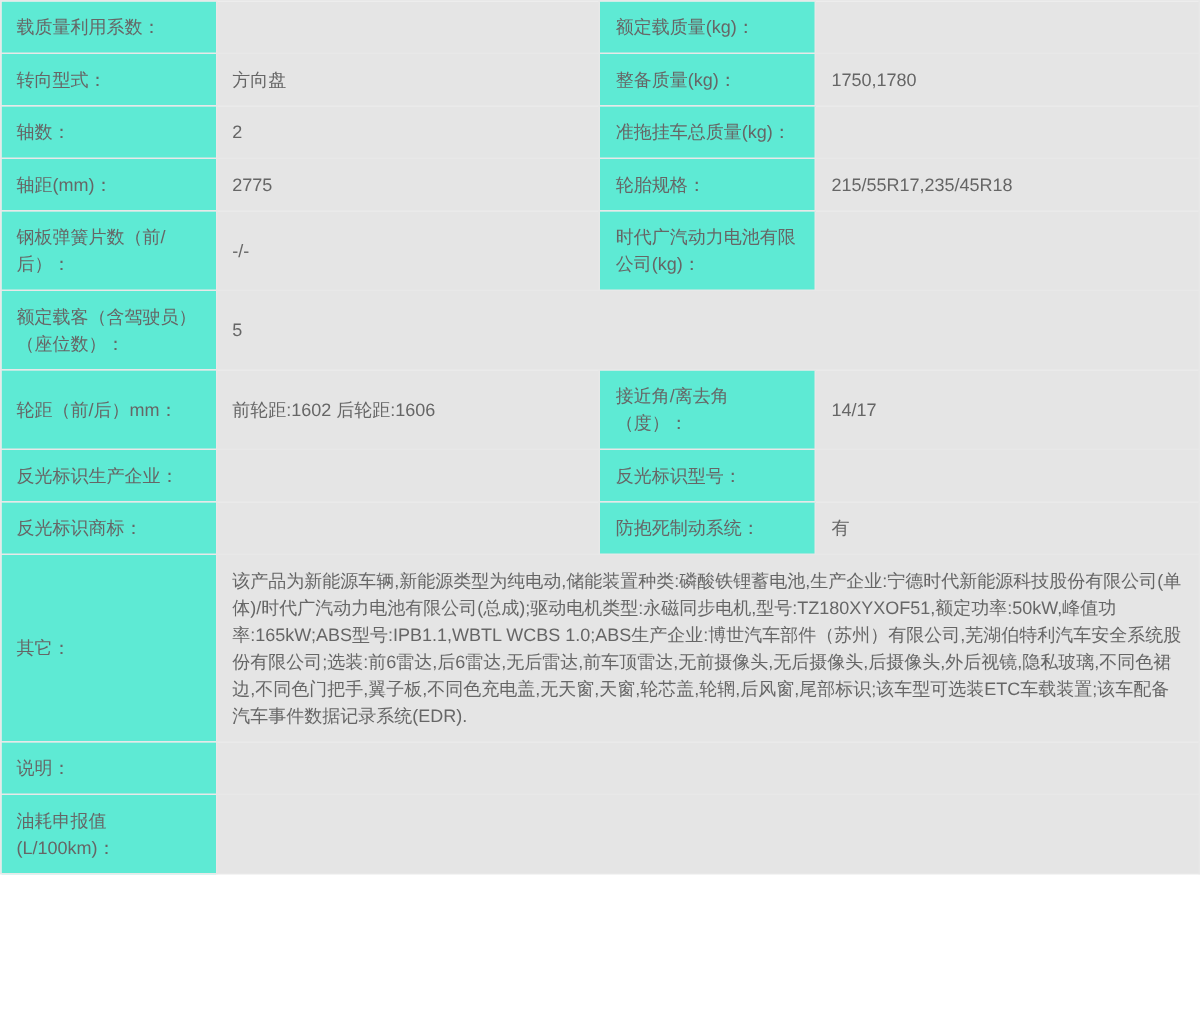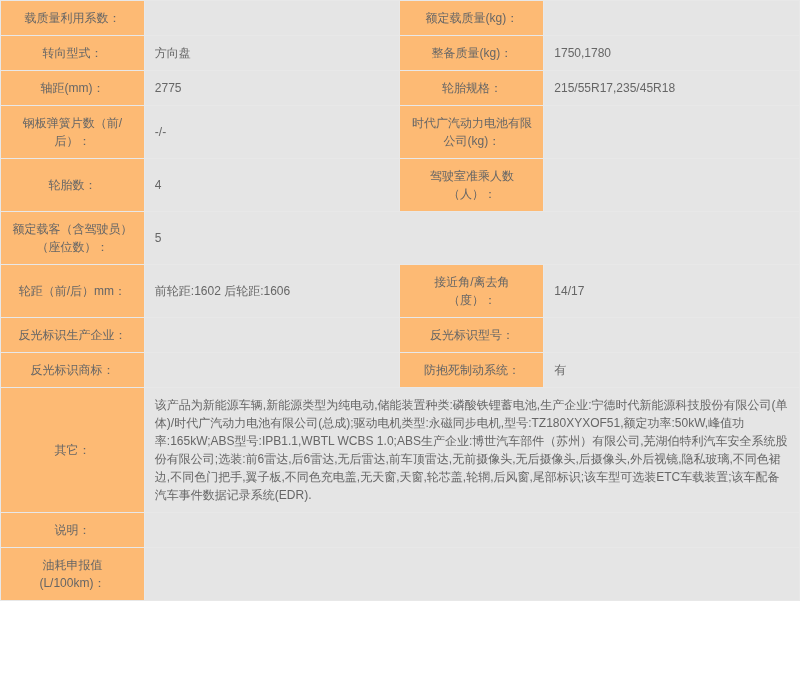--- a/index.html
+++ b/index.html
@@ -19,24 +19,23 @@
   table-layout: fixed;
 }
 td {
   border: 1px solid #e8e8e8;
   padding: 8px 10px;
   vertical-align: middle;
   word-wrap: break-word;
   line-height: 1.5;
 }
 td.label {
-  background: #fdba74;
+  background: #5eead4;
   color: #666;
   width: 18%;
-  text-align: center;
 }
 td.value {
   background: #e5e5e5;
   color: #666;
   width: 32%;
 }
 </style>
 </head>
 <body>
 
@@ -50,35 +49,35 @@
     <td class="label">额定载质量(kg)：</td>
     <td class="value"></td>
   </tr>
   <tr>
     <td class="label">转向型式：</td>
     <td class="value">方向盘</td>
     <td class="label">整备质量(kg)：</td>
     <td class="value">1750,1780</td>
   </tr>
   <tr>
+    <td class="label">轴数：</td>
+    <td class="value">2</td>
+    <td class="label">准拖挂车总质量(kg)：</td>
+    <td class="value"></td>
+  </tr>
+  <tr>
     <td class="label">轴距(mm)：</td>
     <td class="value">2775</td>
     <td class="label">轮胎规格：</td>
     <td class="value">215/55R17,235/45R18</td>
   </tr>
   <tr>
     <td class="label">钢板弹簧片数（前/后）：</td>
     <td class="value">-/-</td>
     <td class="label">时代广汽动力电池有限公司(kg)：</td>
-    <td class="value"></td>
-  </tr>
-  <tr>
-    <td class="label">轮胎数：</td>
-    <td class="value">4</td>
-    <td class="label">驾驶室准乘人数（人）：</td>
     <td class="value"></td>
   </tr>
   <tr>
     <td class="label">额定载客（含驾驶员）（座位数）：</td>
     <td class="value" colspan="3">5</td>
   </tr>
   <tr>
     <td class="label">轮距（前/后）mm：</td>
     <td class="value">前轮距:1602 后轮距:1606</td>
     <td class="label">接近角/离去角（度）：</td>

